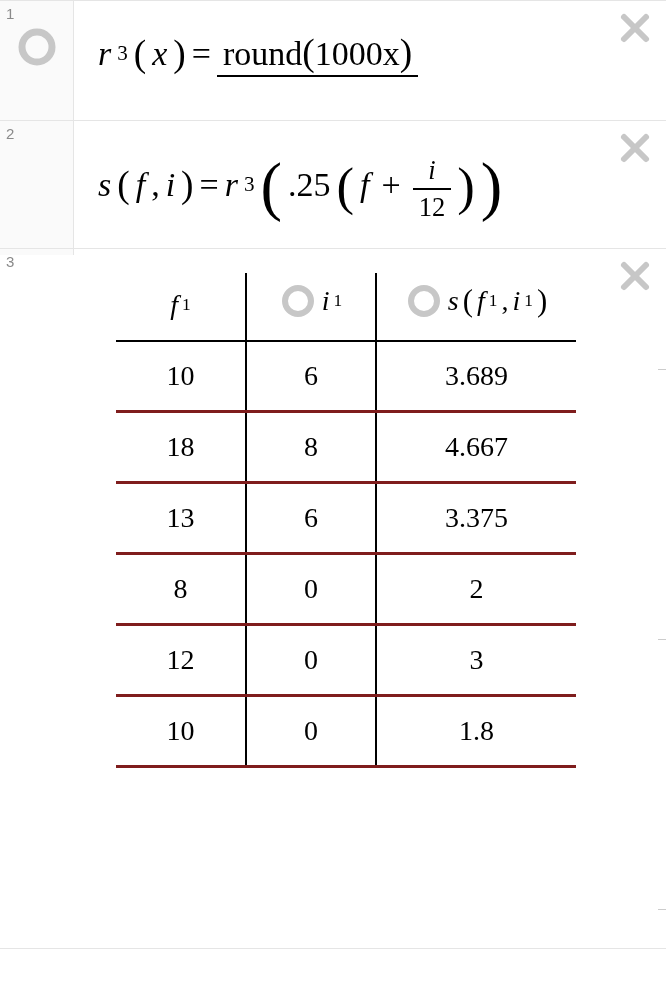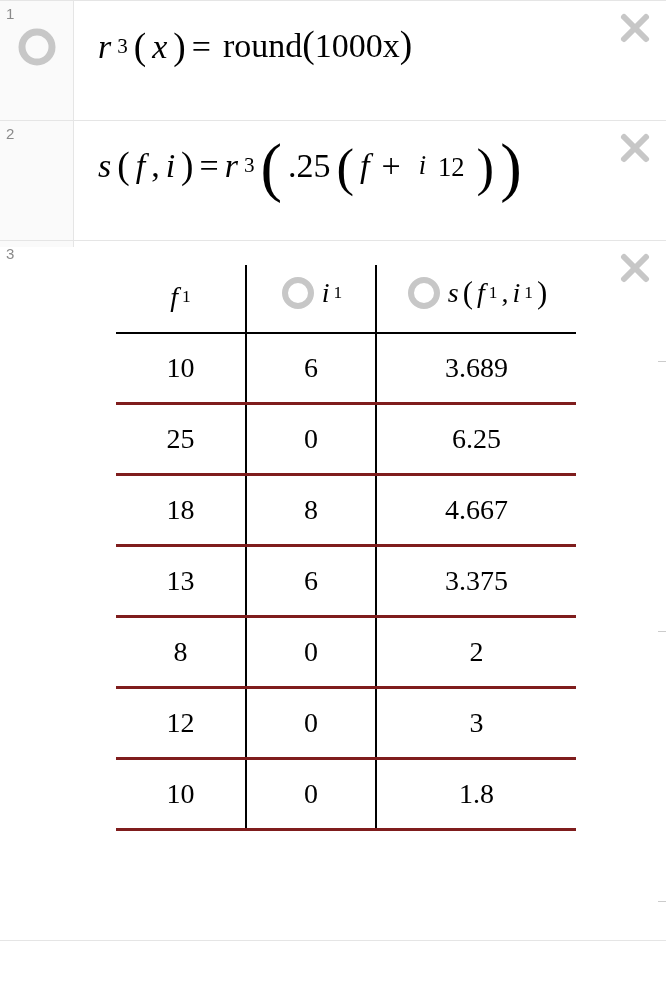--- a/index.html
+++ b/index.html
@@ -60,24 +60,25 @@
   }
   .close-btn svg { display:block; }
   
   .math { font-style: italic; font-size: 34px; line-height: 1; }
   .upright { font-style: normal; }
   .sub { font-size: 0.62em; vertical-align: -0.28em; font-style: normal; }
   .fn { font-style: italic; }
   .eq-row { display:flex; align-items:center; gap:6px; flex-wrap: nowrap; }
   .frac {
     display: inline-flex;
-    flex-direction: row;
+    flex-direction: column;
     align-items: center;
     vertical-align: middle;
     font-style: normal;
+    margin-top: 8px;
   }
   .frac .num, .frac .den { padding: 0 6px; }
   .frac .bar { border-top: 2px solid #000; align-self: stretch; margin: 2px 0; }
   .frac .num { padding-bottom: 2px; }
   .frac .den { padding-top: 2px; }
   .small-frac { font-size: 0.78em; }
   .bigparen {
     font-style: normal;
     display:inline-block;
     transform-origin: center;
@@ -249,25 +250,20 @@
               </th>
             </tr>
           </thead>
           <tbody id="table-body">
           <tr>
                 <td>10</td>
                 <td>6</td>
                 <td>3.689</td>
               </tr>
               <tr>
-                <td>25</td>
-                <td>0</td>
-                <td>6.25</td>
-              </tr>
-              <tr>
                 <td>18</td>
                 <td>8</td>
                 <td>4.667</td>
               </tr>
               <tr>
                 <td>13</td>
                 <td>6</td>
                 <td>3.375</td>
               </tr>
               <tr>

